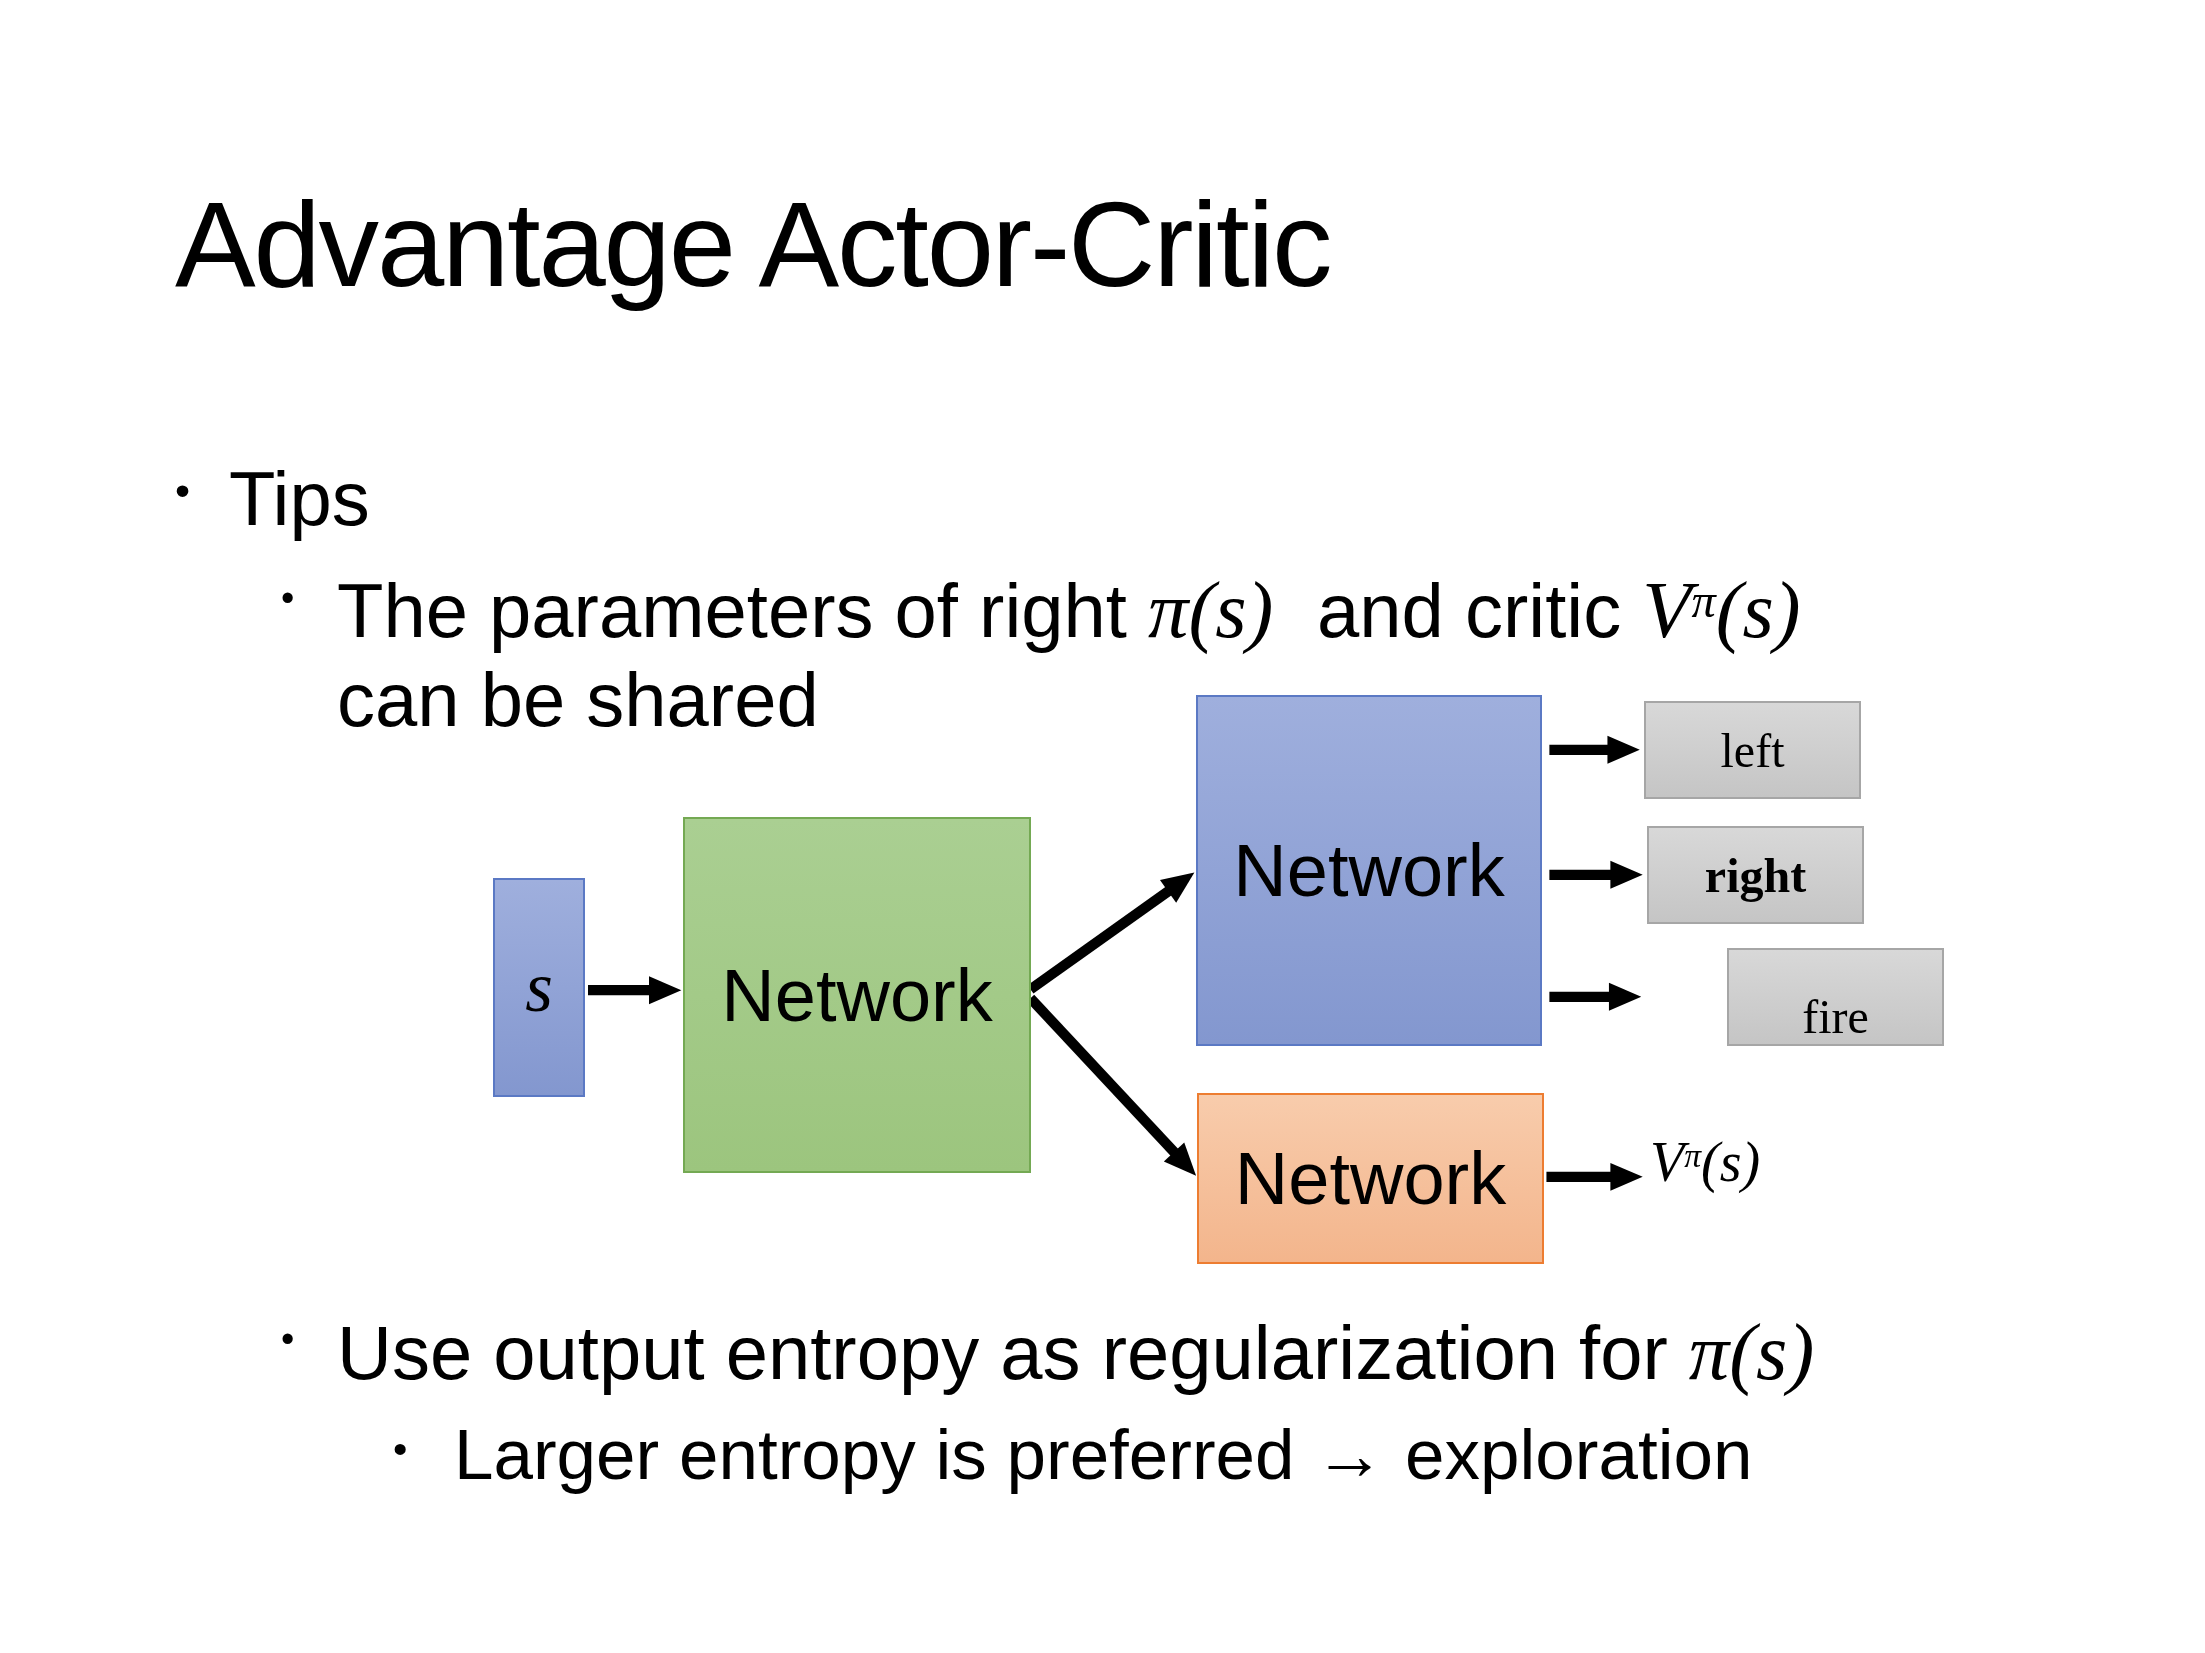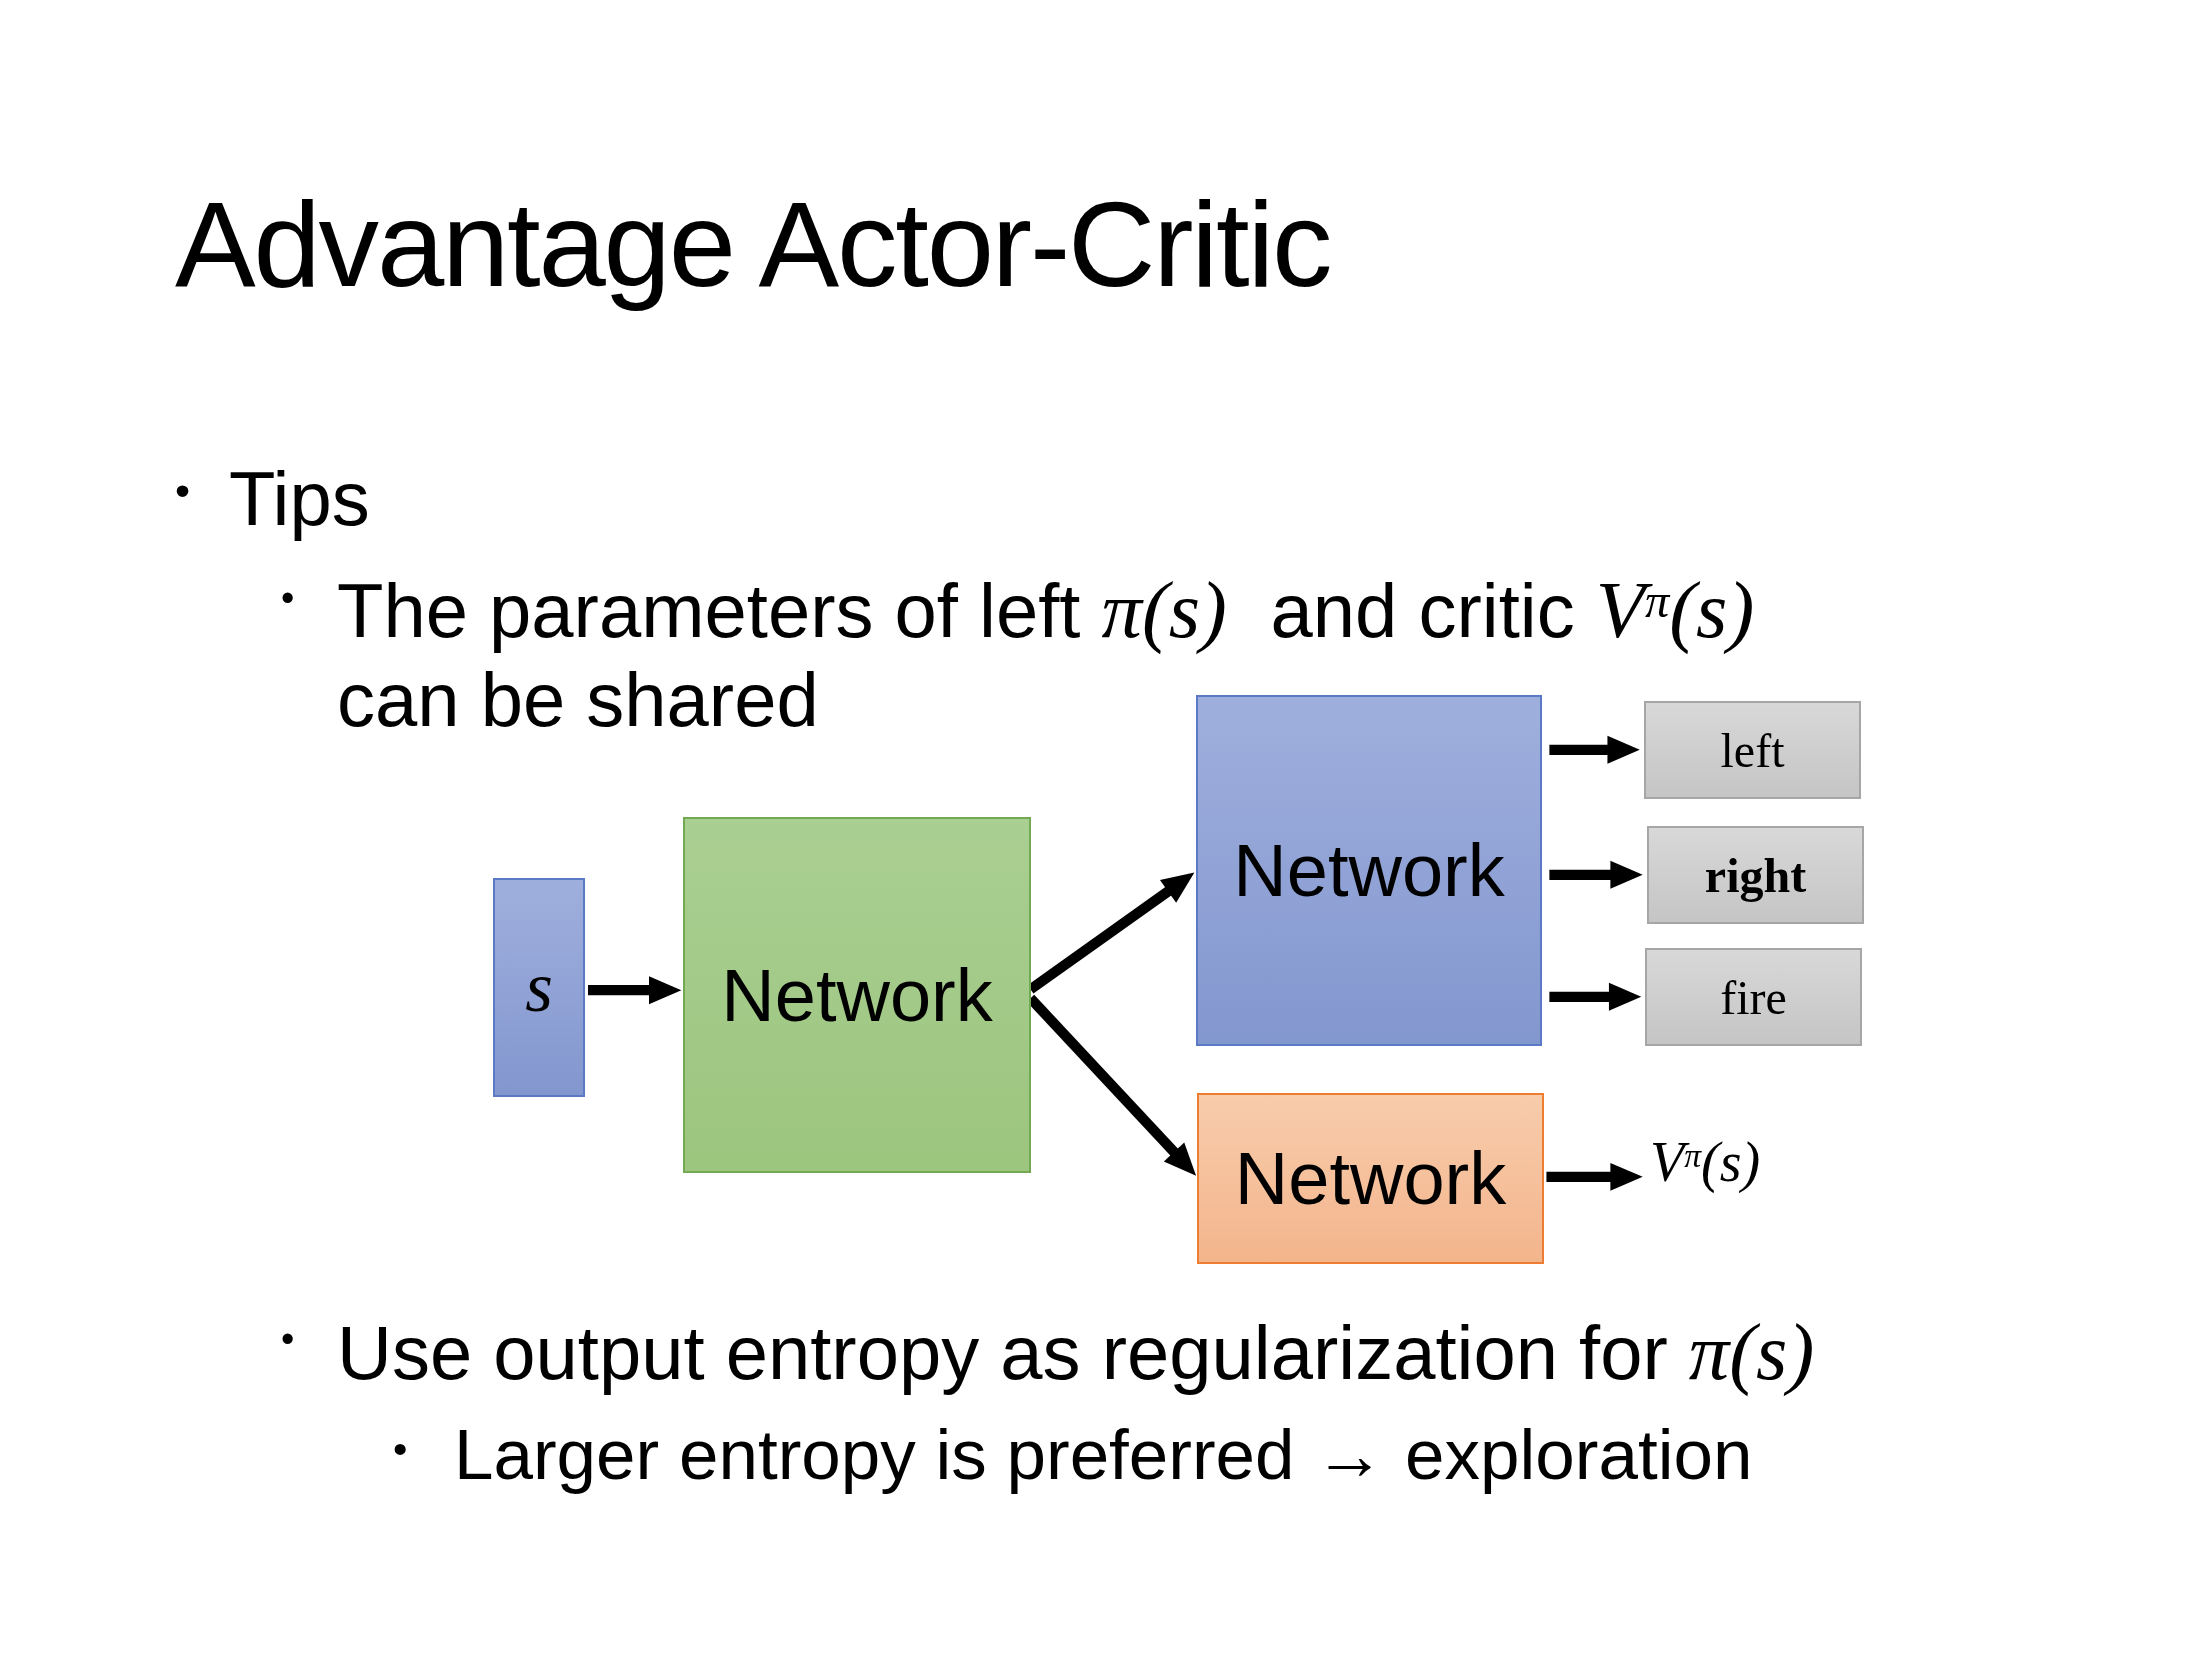--- a/index.html
+++ b/index.html
@@ -88,21 +88,21 @@
   }
   .box-action {
     width: 217px; height: 98px;
     background: linear-gradient(var(--gray-top, #D8D8D8), var(--gray-bottom, #C5C5C5));
     border: 2.2px solid var(--gray-border, #A6A6A6);
     font-family: "Liberation Serif", "DejaVu Serif", serif;
     font-size: 48px;
   }
   .box-left  { left: 1644px; top: 701px;  }
   .box-right { left: 1647px; top: 826px; font-weight: bold; }
-  .box-fire  { left: 1645px; top: 948px; }
+  .box-fire  { left: 1727px; top: 948px; align-items: flex-end; }
 
   .t-value { left: 1650px; top: 1134px; font-size: 56px; }
 
   svg.arrows {
     position: absolute;
     left: 0; top: 0;
     width: 2205px;
     height: 1654px;
     pointer-events: none;
   }
@@ -117,21 +117,21 @@
 
 <div class="slide">
 
   <div class="abs title">Advantage Actor-Critic</div>
 
   <span class="abs dot dot1">•</span>
   <div class="abs body1 t-tips">Tips</div>
 
   <span class="abs dot dot2">•</span>
   <div class="abs body1 t-param1">
-    <span>The parameters of left </span><span class="math gap-r">π(s)</span><span> and critic </span><span class="math"><span>V</span><span class="sup">π</span><span>(s)</span></span>
+    <span>The parameters of right </span><span class="math gap-r">π(s)</span><span> and critic </span><span class="math"><span>V</span><span class="sup">π</span><span>(s)</span></span>
   </div>
   <div class="abs body1 t-param2">can be shared</div>
 
   <span class="abs dot dot3">•</span>
   <div class="abs body1 t-use">
     <span>Use output entropy as regularization for </span><span class="math">π(s)</span>
   </div>
 
   <span class="abs dot dot4">•</span>
   <div class="abs body2 t-larger">Larger entropy is preferred → exploration</div>

